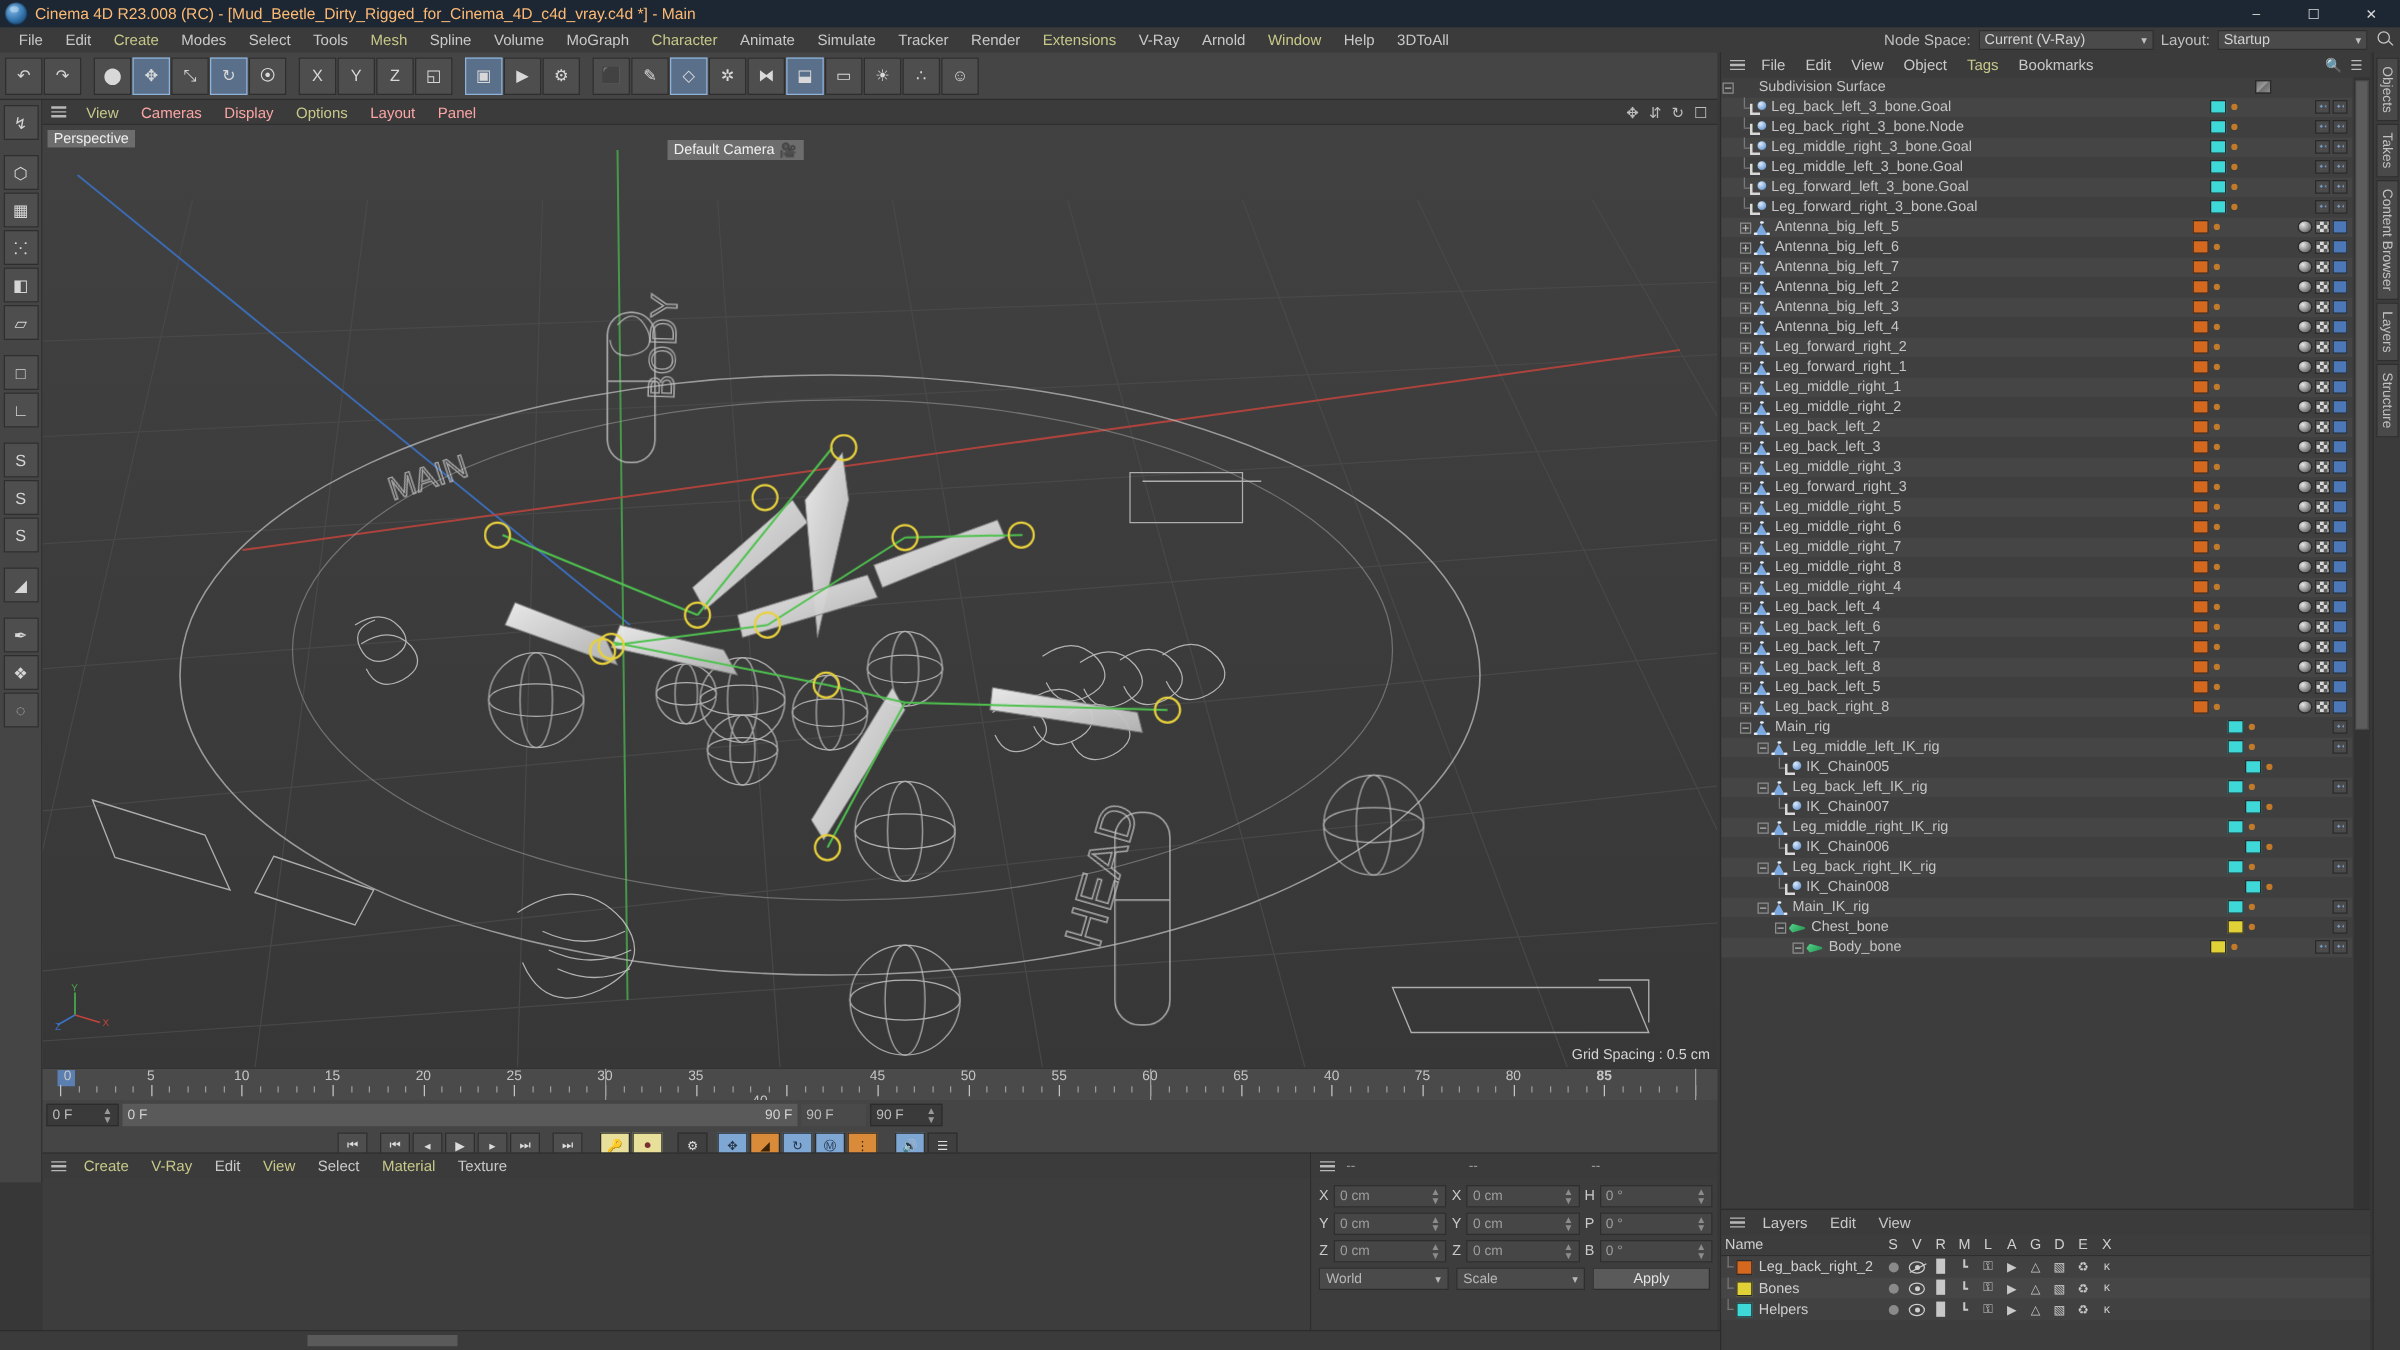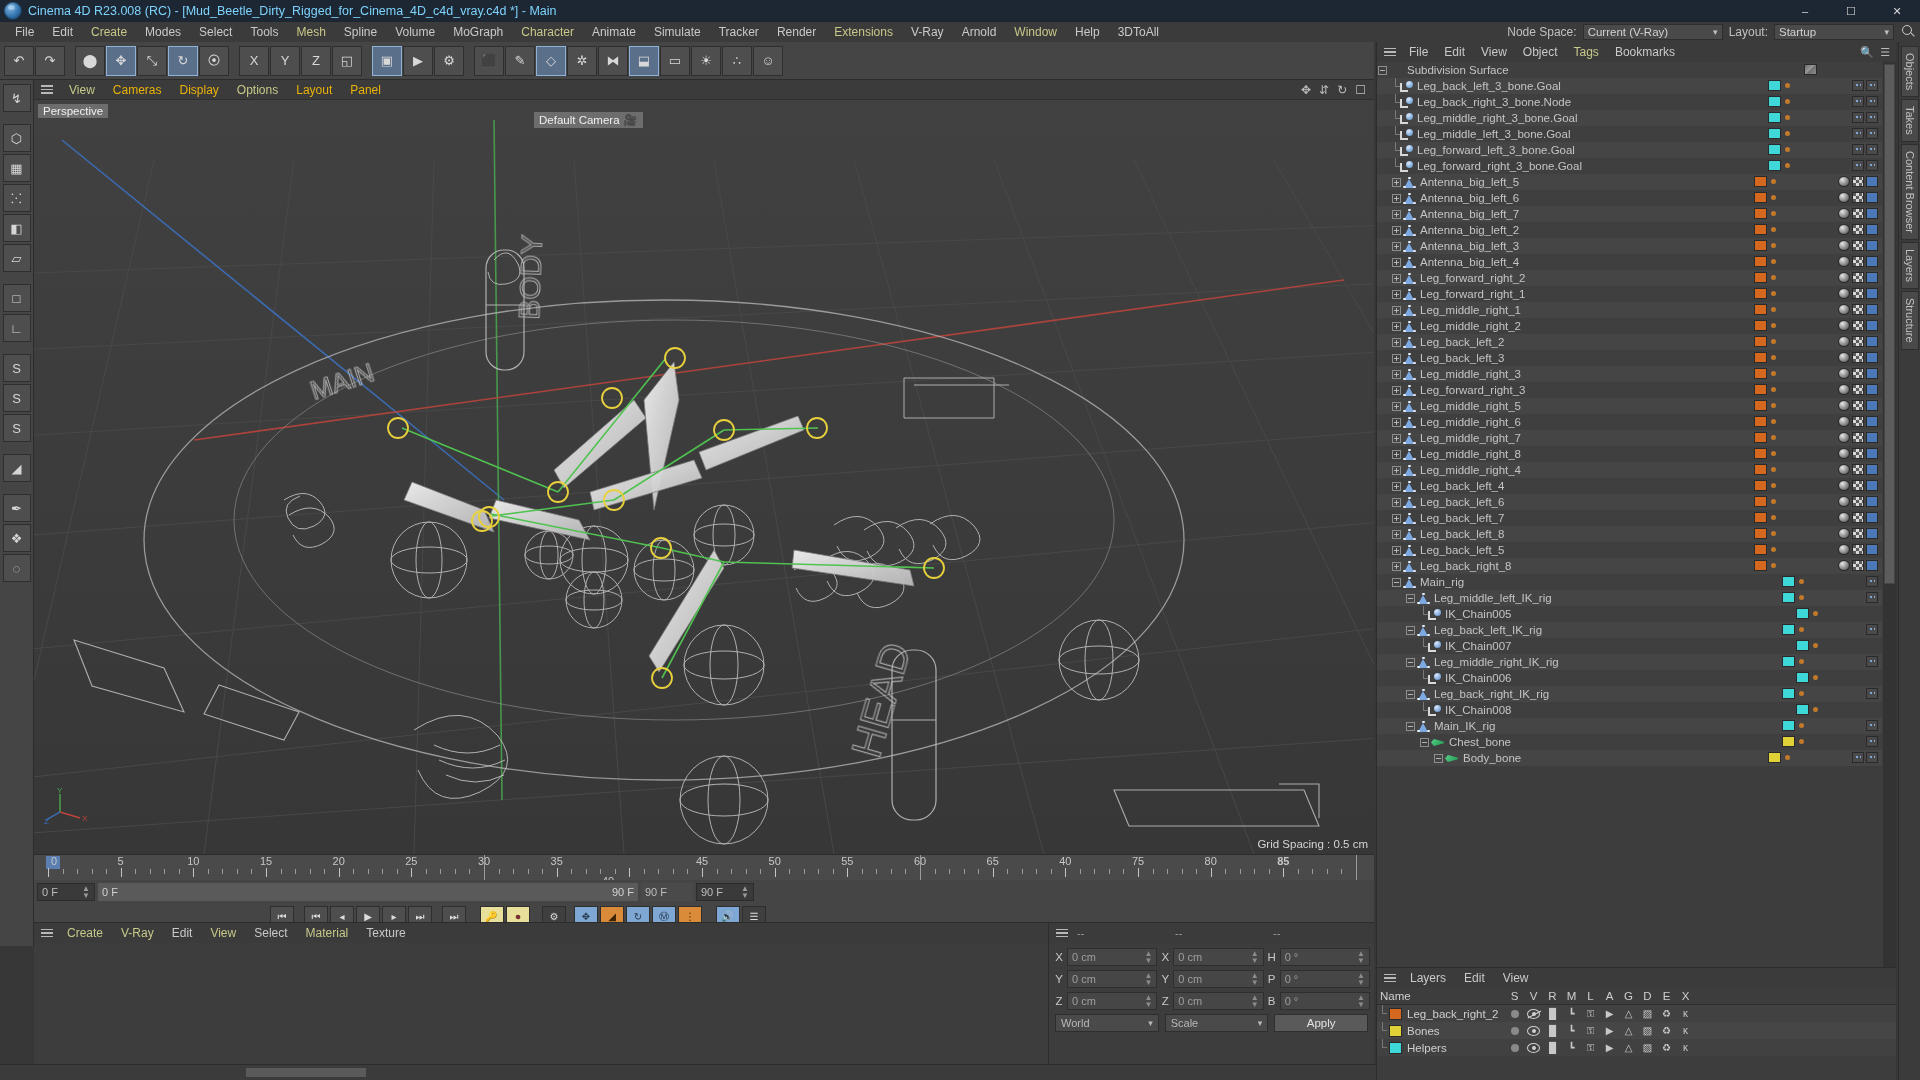--- a/index.html
+++ b/index.html
@@ -23,21 +23,21 @@
     width:18px; height:18px; margin-left:4px; margin-right:6px;
     border-radius:50%;
     background:radial-gradient(circle at 35% 30%, #7fb8e8 0%, #2f6fa8 55%, #16324d 100%);
     box-shadow:inset 0 0 2px #000;
     position:relative;
   }
   .titlebar .tb-icon::after{
     content:""; position:absolute; left:4px; top:3px; width:7px; height:5px;
     background:#cfe6f7; border-radius:50%; opacity:.5;
   }
-  .titlebar .tb-title { color:#7dd3fc; font-size:12.5px; white-space:nowrap; }
+  .titlebar .tb-title { color:#fdba74; font-size:12.5px; white-space:nowrap; }
   .win-btns { position:absolute; right:0; top:0; height:22px; display:flex; }
   .win-btn { width:46px; height:22px; display:flex; align-items:center; justify-content:center; color:#d8d8d8; font-size:11px; }
 
   
   .menubar {
     position:absolute; left:0; top:22px; width:1920px; height:20px;
     background:#3b3b3b; display:flex; align-items:center; padding-left:6px;
   }
   .menubar .mi { padding:0 9px; height:20px; line-height:20px; font-size:12px; color:#c9c9c9; white-space:nowrap; }
   .menubar .mi.hl { color:#c8c88a; }
@@ -81,21 +81,21 @@
   .lsep { height:8px; }
 
   
   .vp-wrap { position:absolute; left:34px; top:80px; width:1340px; height:774px; background:#3d3d3d; }
   .vp-menubar {
     height:20px; background:#3b3b3b; display:flex; align-items:center; padding-left:4px;
     border-bottom:1px solid #2f2f2f;
   }
   .vp-menubar .hamb { width:18px; display:flex; flex-direction:column; gap:2px; align-items:center; margin-right:4px;}
   .vp-menubar .hamb i{ display:block; width:12px; height:1.5px; background:#b8b8b8; }
-  .vp-menubar .mi { padding:0 9px; font-size:12px; line-height:20px; color:#eab308; }
+  .vp-menubar .mi { padding:0 9px; font-size:12px; line-height:20px; color:#fca5a5; }
   .vp-menubar .mi.hl { color:#c8c88a; }
   .vp-icons { margin-left:auto; display:flex; gap:8px; padding-right:8px; color:#bdbdbd; font-size:12px; }
 
   .viewport {
     position:absolute; left:0; top:20px; right:0; bottom:0;
     background:#3c3c3c; overflow:hidden;
   }
   .vp-label {
     position:absolute; left:4px; top:4px; background:#6d6d6d; color:#f0f0f0;
     font-size:11.5px; padding:1px 5px;

